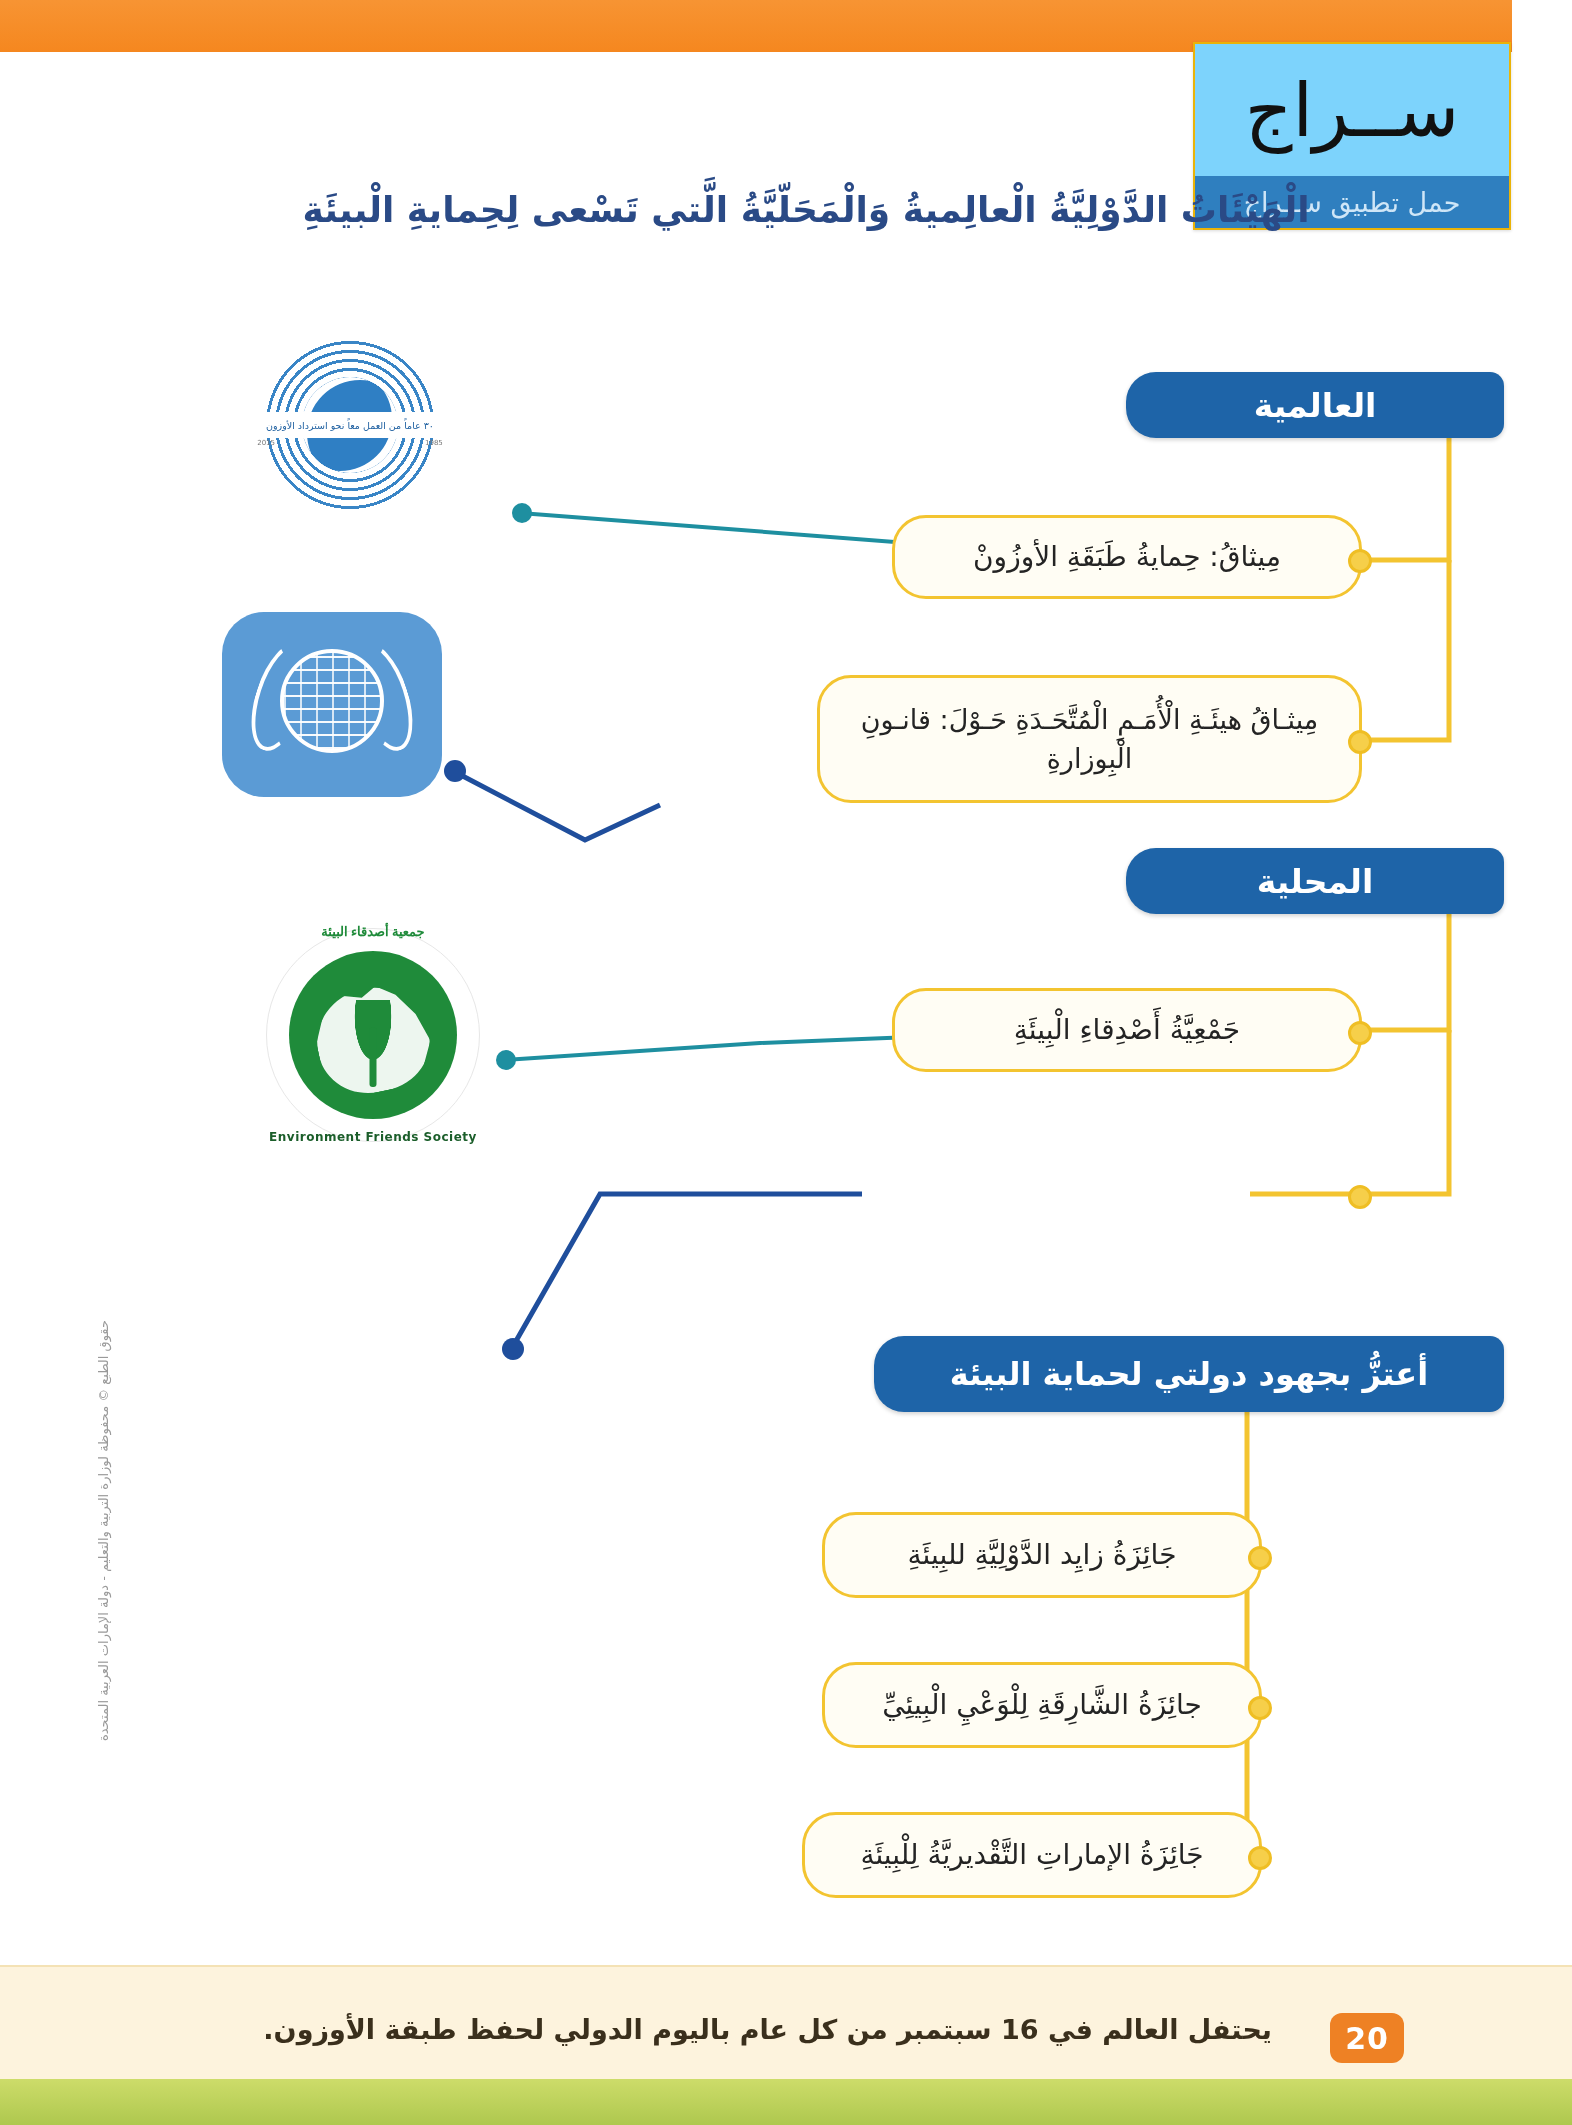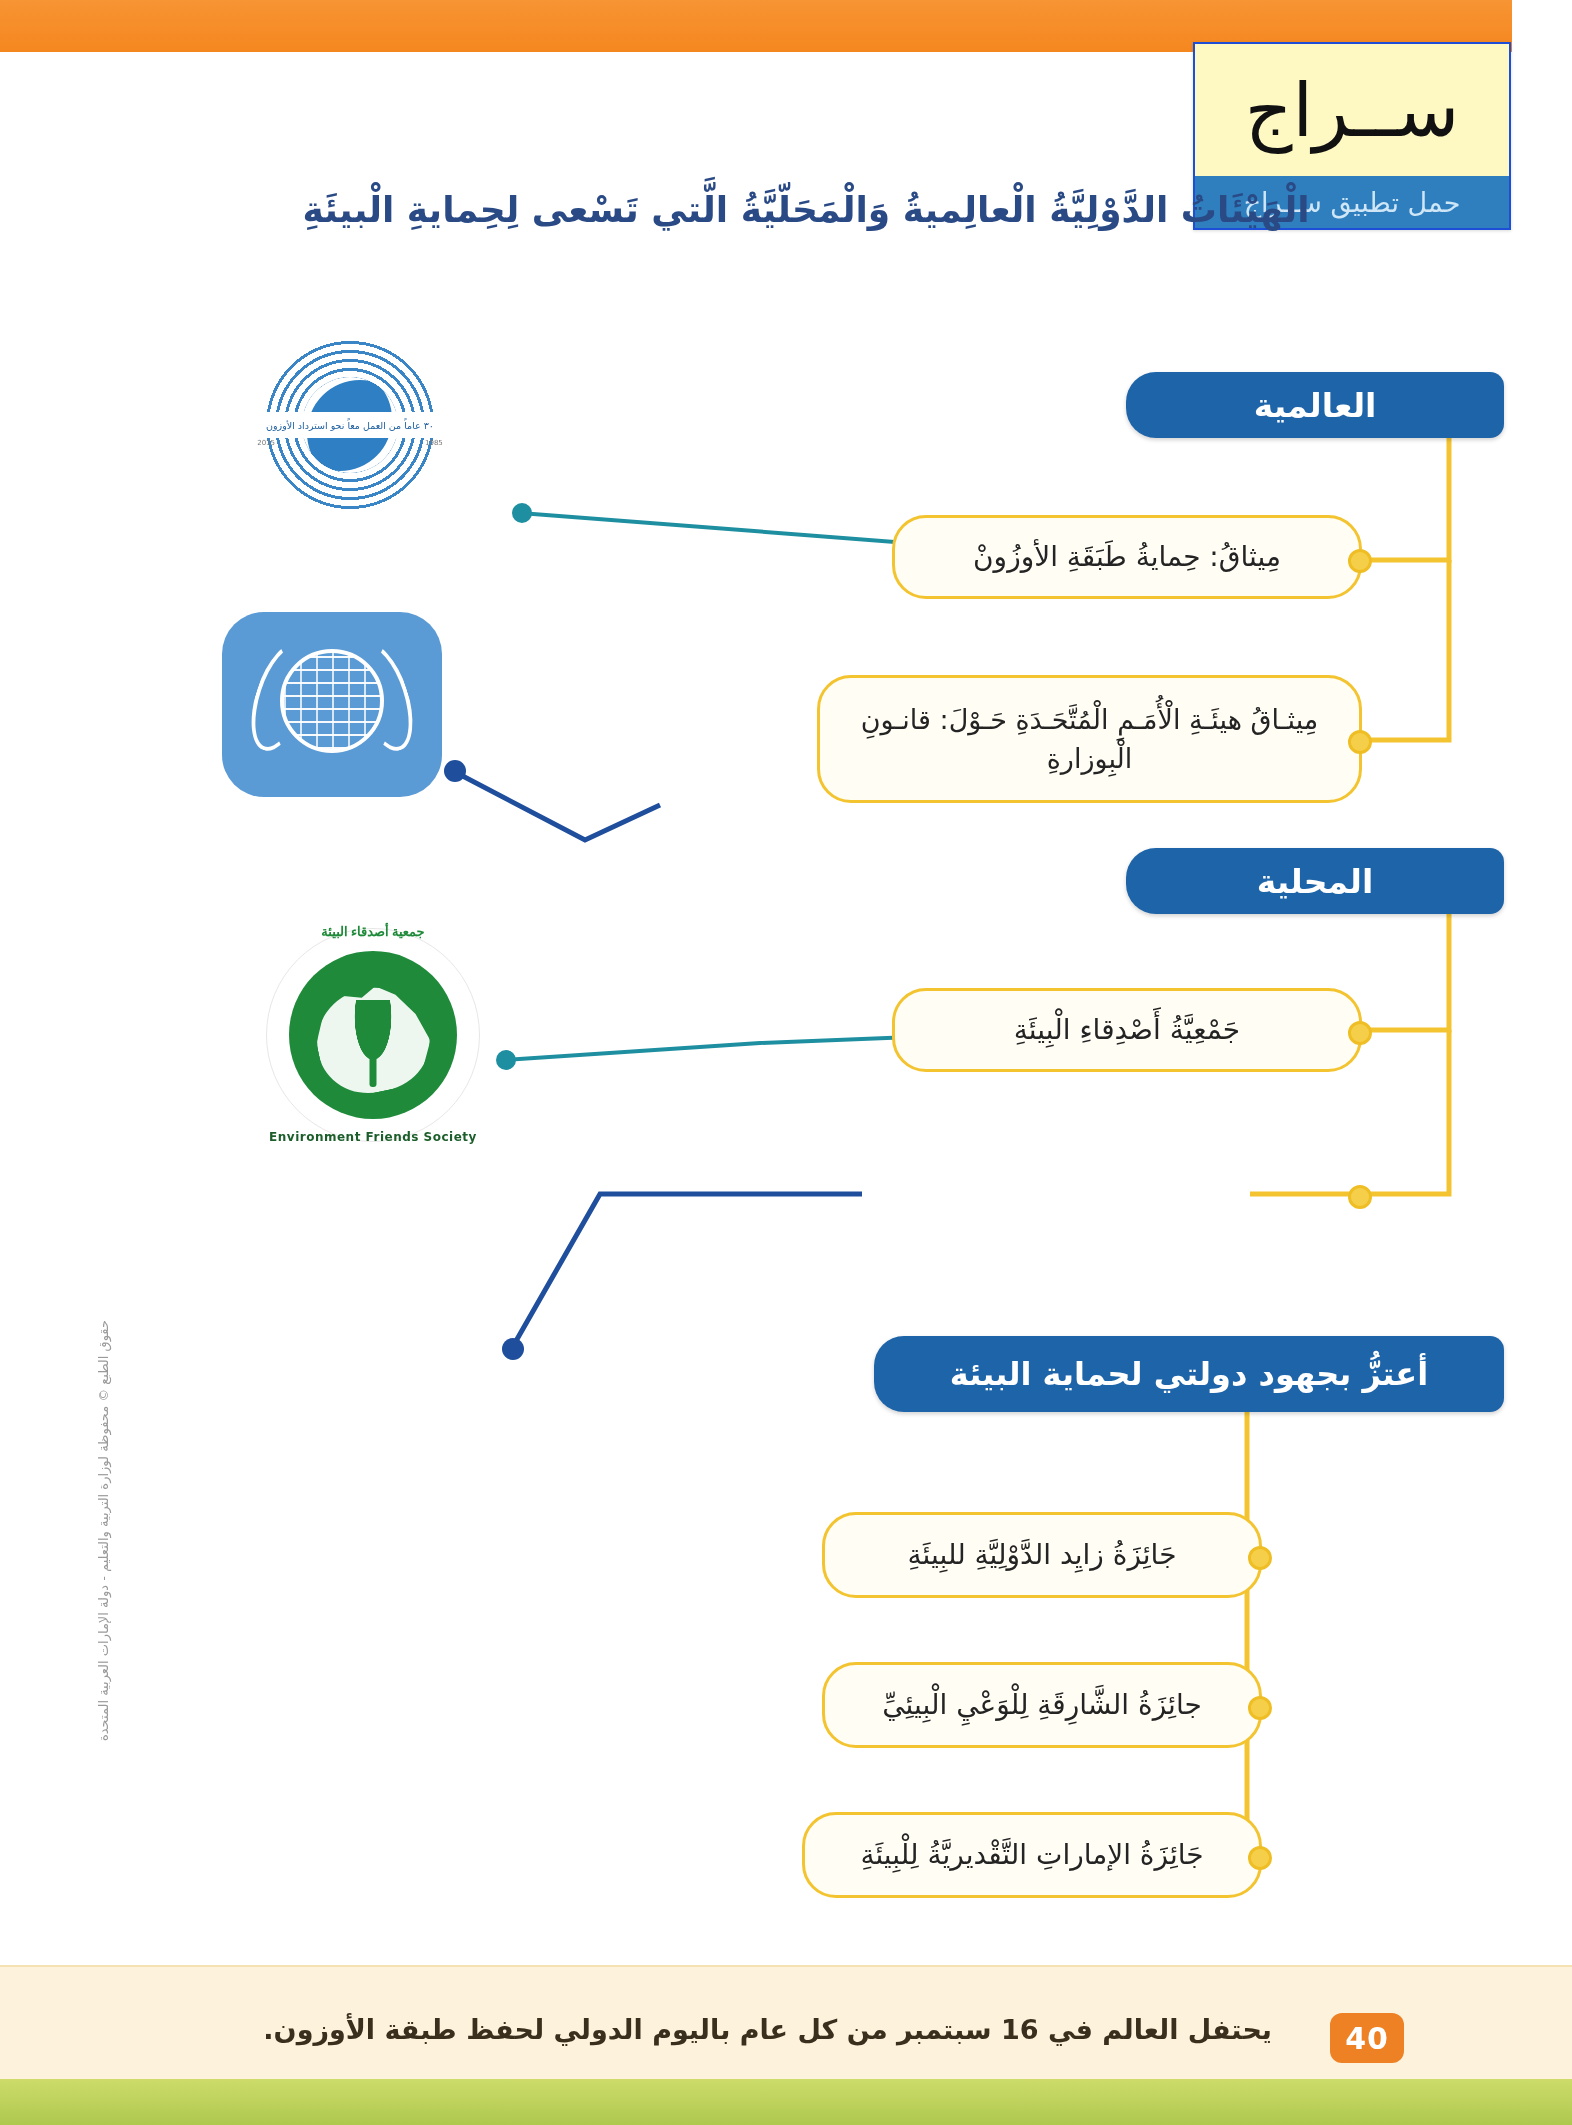--- a/index.html
+++ b/index.html
@@ -36,21 +36,21 @@
     position:absolute;left:1330px;bottom:62px;
     width:74px;height:50px;border-radius:12px;
     background:#ee8124;color:#fff;font-size:30px;font-weight:bold;
     display:flex;align-items:center;justify-content:center;
     letter-spacing:1px;
   }
 
   
   .siraj-box{
     position:absolute;left:1193px;top:42px;width:318px;height:188px;
-    border:2px solid #1d4ed8;background:#fef9c3;box-sizing:border-box;
+    border:2px solid #eab308;background:#7dd3fc;box-sizing:border-box;
     box-shadow:0 1px 3px rgba(0,0,0,.15);
   }
   .siraj-word{
     height:132px;display:flex;align-items:center;justify-content:center;
     font-size:74px;color:#111;direction:rtl;letter-spacing:2px;
   }
   .siraj-sub{
     height:52px;background:#2f7fbf;color:#cfe6f7;
     display:flex;align-items:center;justify-content:center;
     font-size:27px;direction:rtl;letter-spacing:1px;
@@ -333,16 +333,16 @@
   <div class="ybox yb-sharjah">جائِزَةُ الشَّارِقَةِ لِلْوَعْيِ الْبِيئِيِّ</div>
   <div class="dot dot-y" style="right:300px;top:1696px;"></div>
 
   <div class="ybox yb-eea">جَائِزَةُ الإماراتِ التَّقْديريَّةُ لِلْبِيئَةِ</div>
   <div class="dot dot-y" style="right:300px;top:1846px;"></div>
 
   <div class="side-note">حقوق الطبع © محفوظة لوزارة التربية والتعليم - دولة الإمارات العربية المتحدة</div>
 
   <div class="footer-strip"></div>
   <div class="footer-text">يحتفل العالم في 16 سبتمبر من كل عام باليوم الدولي لحفظ طبقة الأوزون.</div>
-  <div class="page-number">40</div>
+  <div class="page-number">20</div>
   <div class="bottom-band"></div>
 
 </div>
 
 </body></html>

